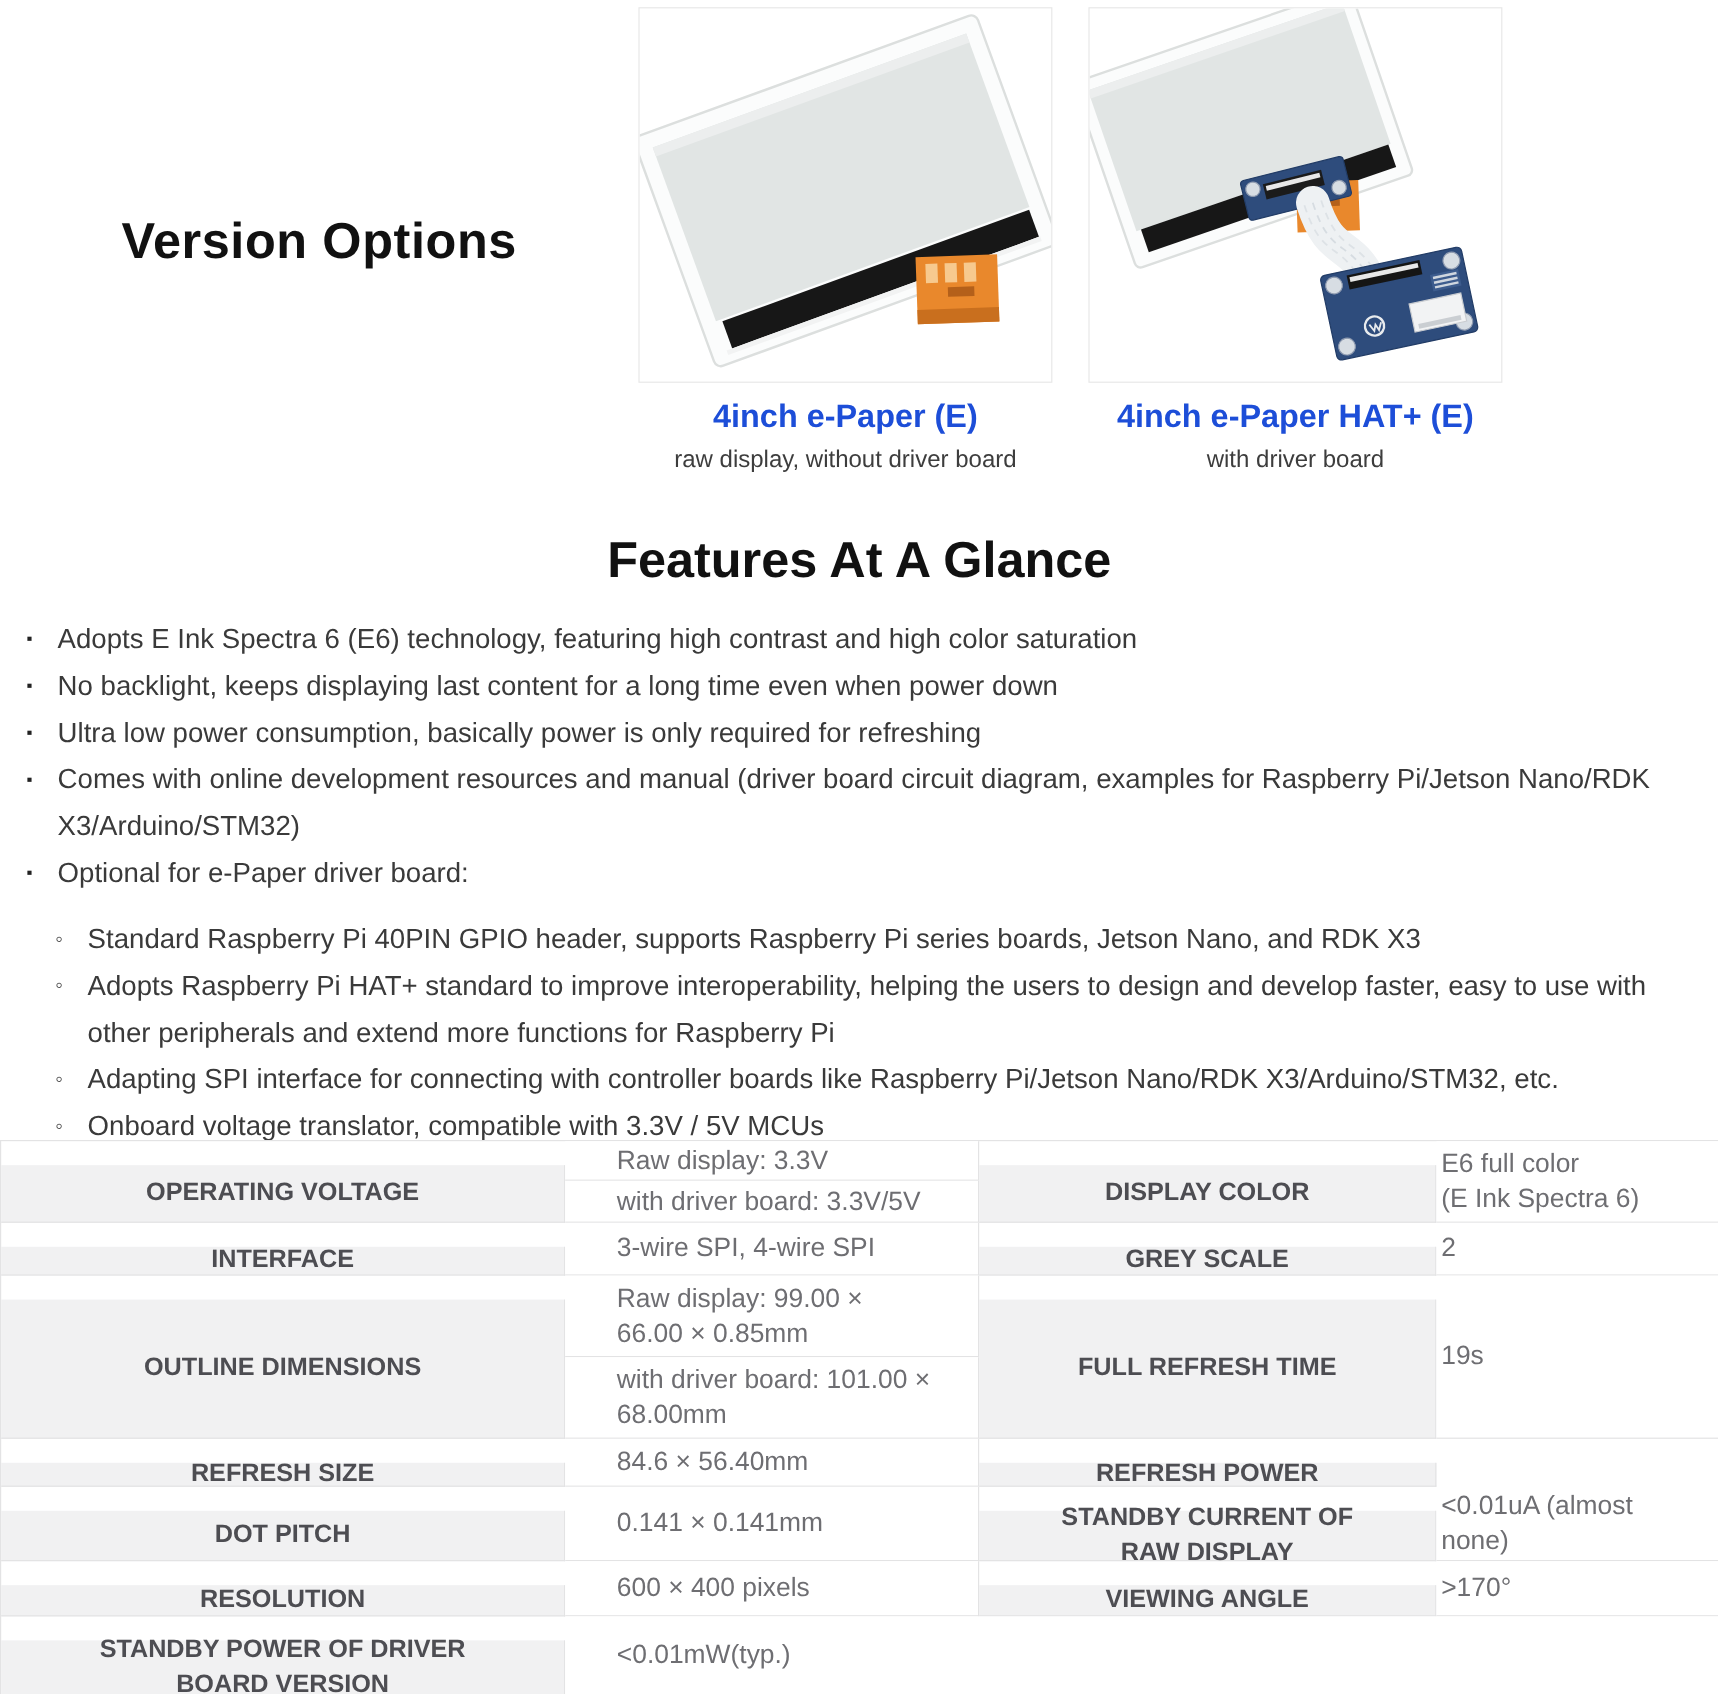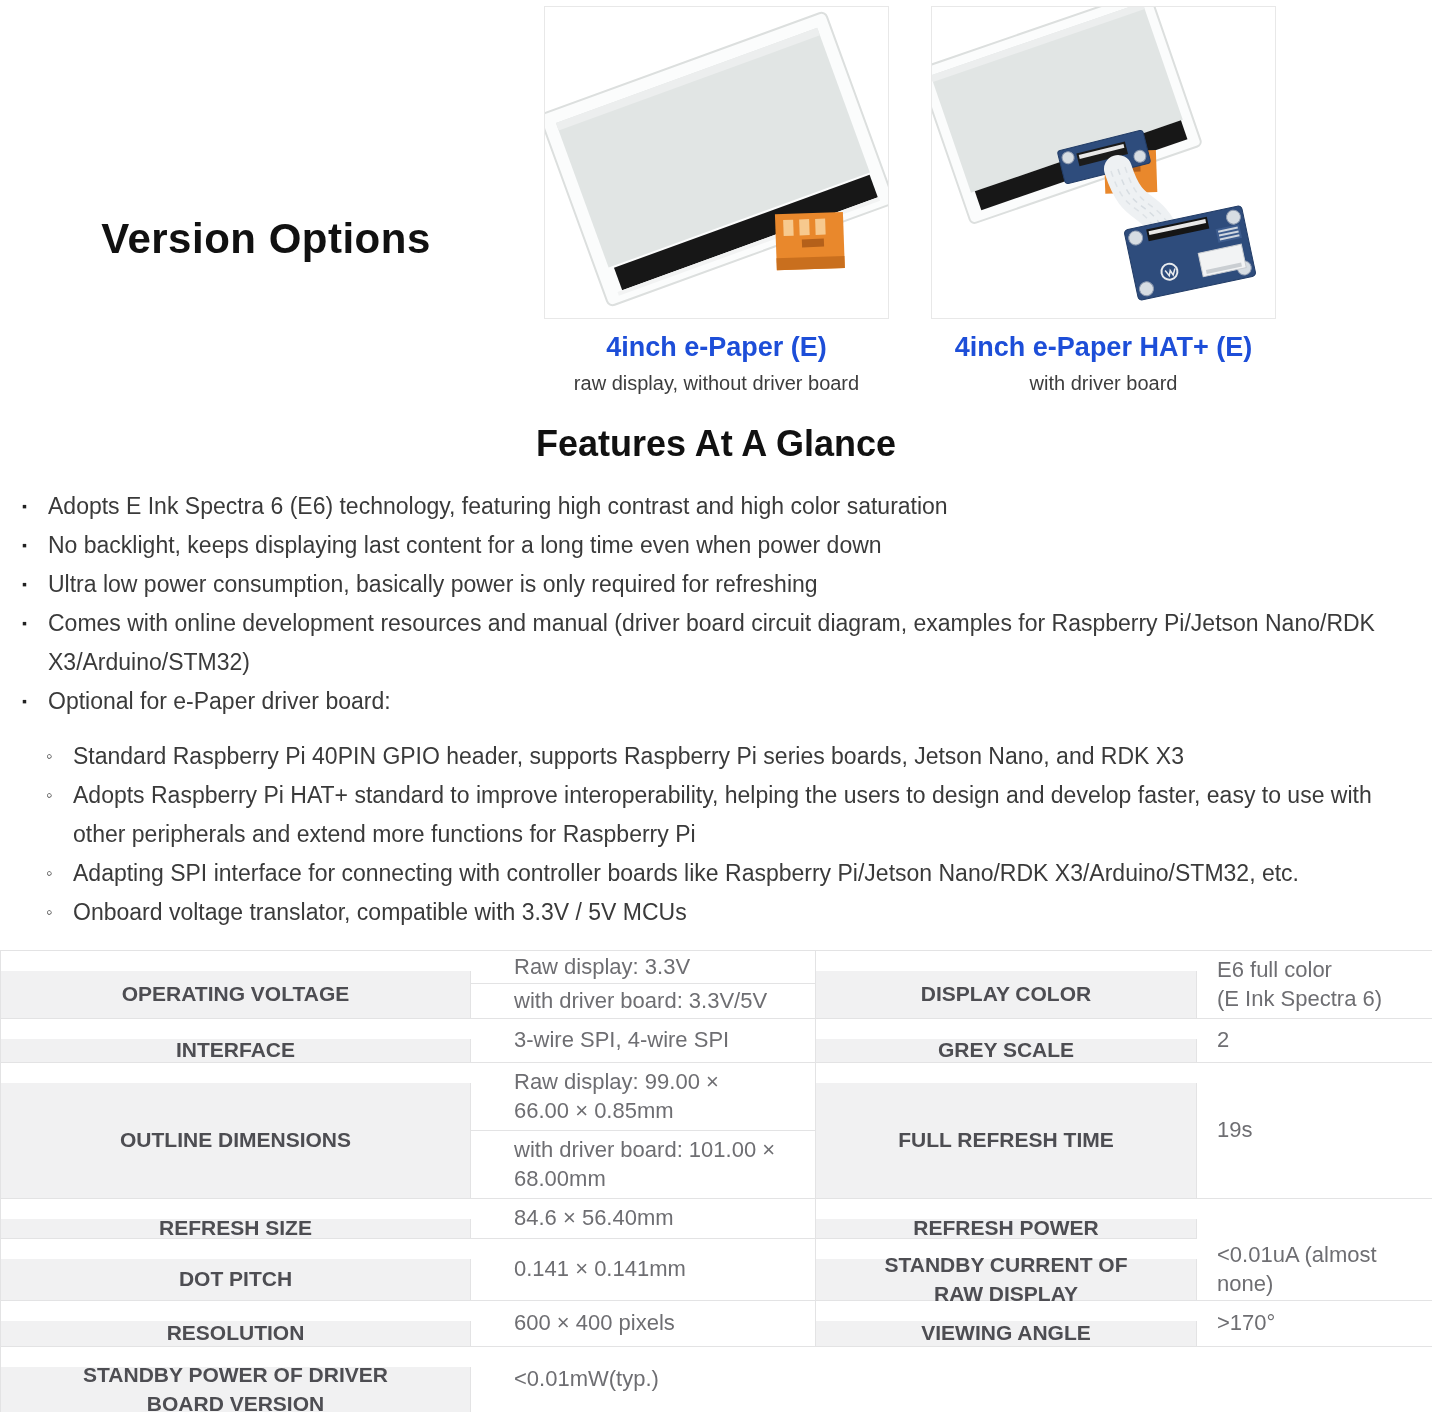--- a/index.html
+++ b/index.html
@@ -3,32 +3,32 @@
 <meta charset="utf-8">
 <style>
   * { margin:0; padding:0; box-sizing:border-box; }
   html,body { background:#ffffff; }
   body {
     width:1432px; height:1412px; position:relative; overflow:hidden;
     font-family:"Liberation Sans", sans-serif; color:#3a3a3a;
   }
 
   
-  .top-section { display:flex; align-items:flex-end; padding-top:6px;gap:12px; }
+  .top-section { display:flex; align-items:center; padding-top:6px; }
   .vo-heading-wrap { width:532px; height:313px; display:flex; align-items:center; justify-content:center; }
   .vo-heading { font-size:42px; font-weight:700; color:#111111; letter-spacing:0.5px; }
 
   .product-card { width:345px; text-align:center; }
   .product-card.first { margin-right:30px; }
   .product-image-box { width:345px; height:313px; border:1px solid #e8e8e8; background:#ffffff; overflow:hidden; }
   .product-name { font-size:27px; font-weight:700; color:#1d4ed8; margin-top:13px; }
   .product-subtitle { font-size:20px; color:#3d3d3d; margin-top:9px; }
 
   
-  .features-title { text-align:center; font-size:36px; font-weight:700; color:#111111; margin-top:28px; }
+  .features-title { text-align:center; font-size:42px; font-weight:700; color:#111111; margin-top:48px; }
   .features-list { margin-top:22px; padding-left:22px; padding-right:14px; }
   .feature-item { display:flex; font-size:23px; line-height:39px; color:#3a3a3a; }
   .bullet-sq { flex:none; width:26px; font-size:14px; line-height:39px; color:#222; }
   .sub-list { margin-top:16px; padding-left:46px; padding-right:14px; }
   .sub-item { display:flex; font-size:23px; line-height:39px; color:#3a3a3a; }
   .bullet-ci { flex:none; width:27px; font-size:18px; line-height:39px; color:#444; }
 
   
   .specs-table {
     position:absolute; left:0; top:950px; width:1432px; height:462px;
@@ -36,21 +36,21 @@
     grid-template-columns:470px 345px 381px 236px;
     grid-template-rows:33px 35px 44px 68px 68px 40px 62px 46px 66px;
     border-top:1px solid #e3e3e4; border-left:1px solid #e3e3e4;
   }
   .cell { border-right:1px solid #e3e3e4; border-bottom:1px solid #e3e3e4; display:flex; align-items:center; background:#ffffff; }
   .cell.label {
     background:#f1f1f2; justify-content:center; text-align:center;
     font-weight:700; font-size:21px; color:#4d4d52; white-space:pre-line; line-height:1.35;margin-top:20px;
   }
   .cell.value { padding-left:43px; font-size:22px; color:#6e6e72; white-space:pre-line; line-height:1.3; }
-  .cell.value.c4 { padding-left:20px; }
+  .cell.value.c4 { padding-left:4px; }
 
   .c1{grid-column:1} .c2{grid-column:2} .c3{grid-column:3} .c4{grid-column:4}
   .c2span{grid-column:2 / 5}
   .r1{grid-row:1} .r2{grid-row:2} .r3{grid-row:3} .r4{grid-row:4} .r5{grid-row:5}
   .r6{grid-row:6} .r7{grid-row:7} .r8{grid-row:8} .r9{grid-row:9}
   .r1span2{grid-row:1 / 3} .r4span2{grid-row:4 / 6}
 </style>
 </head>
 <body>
 

